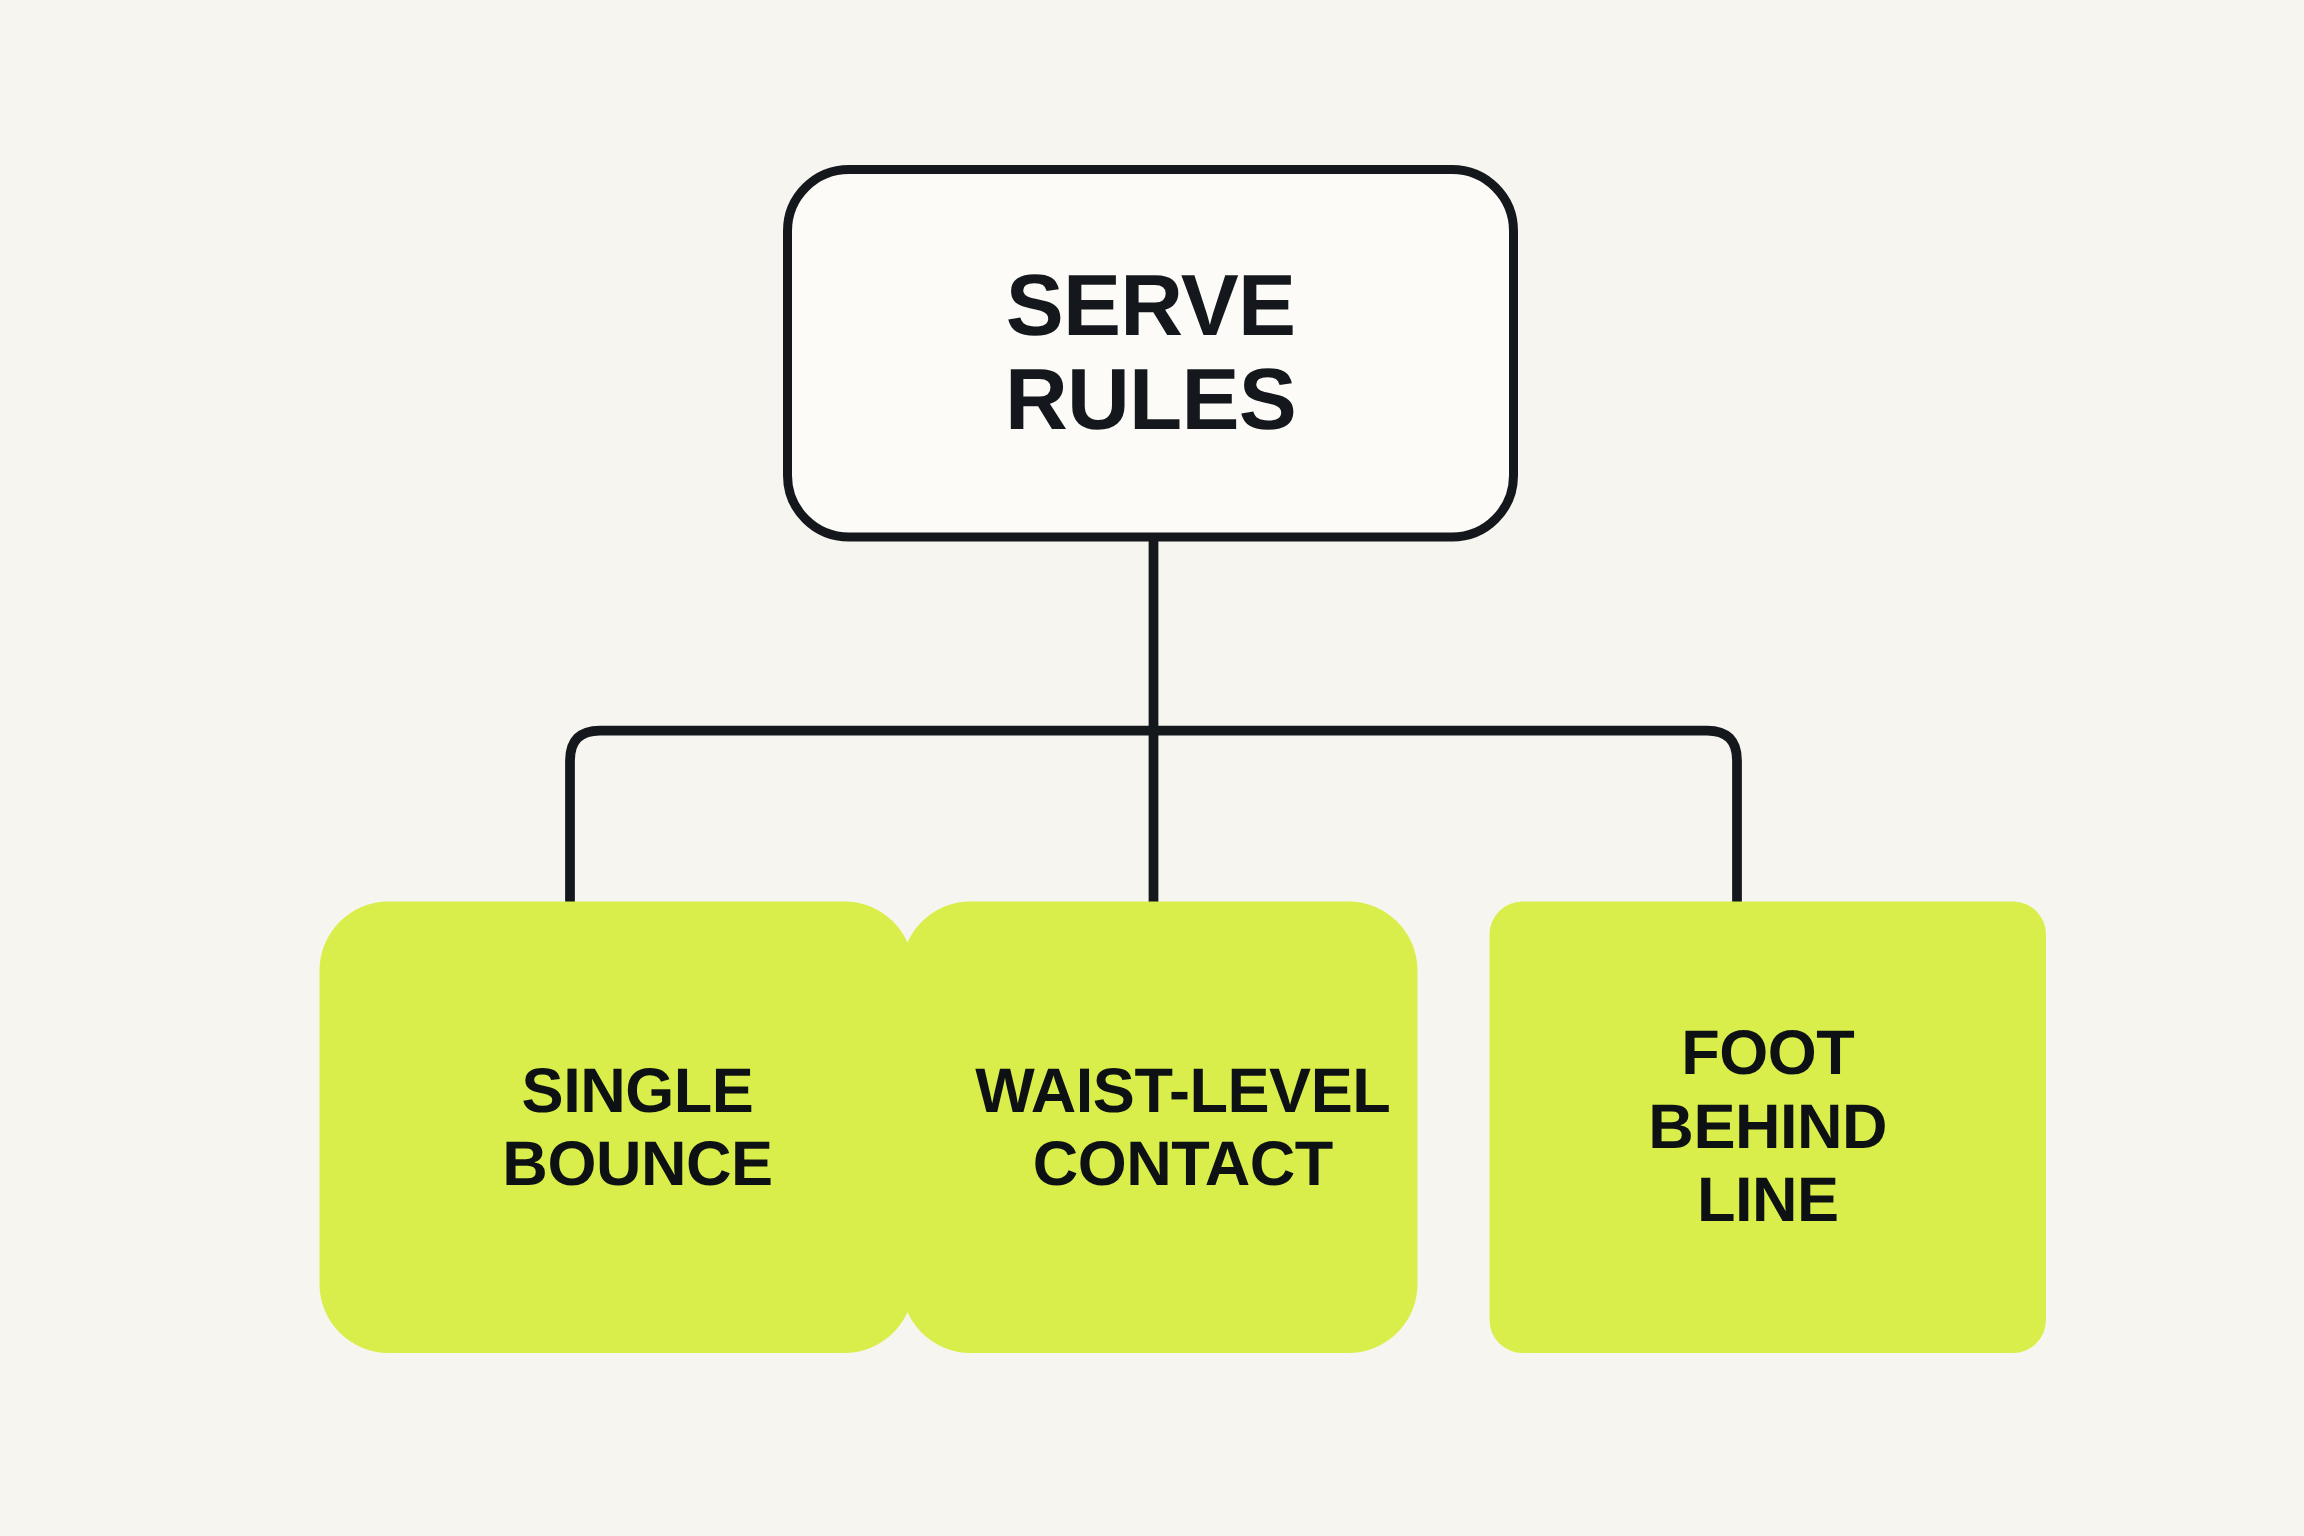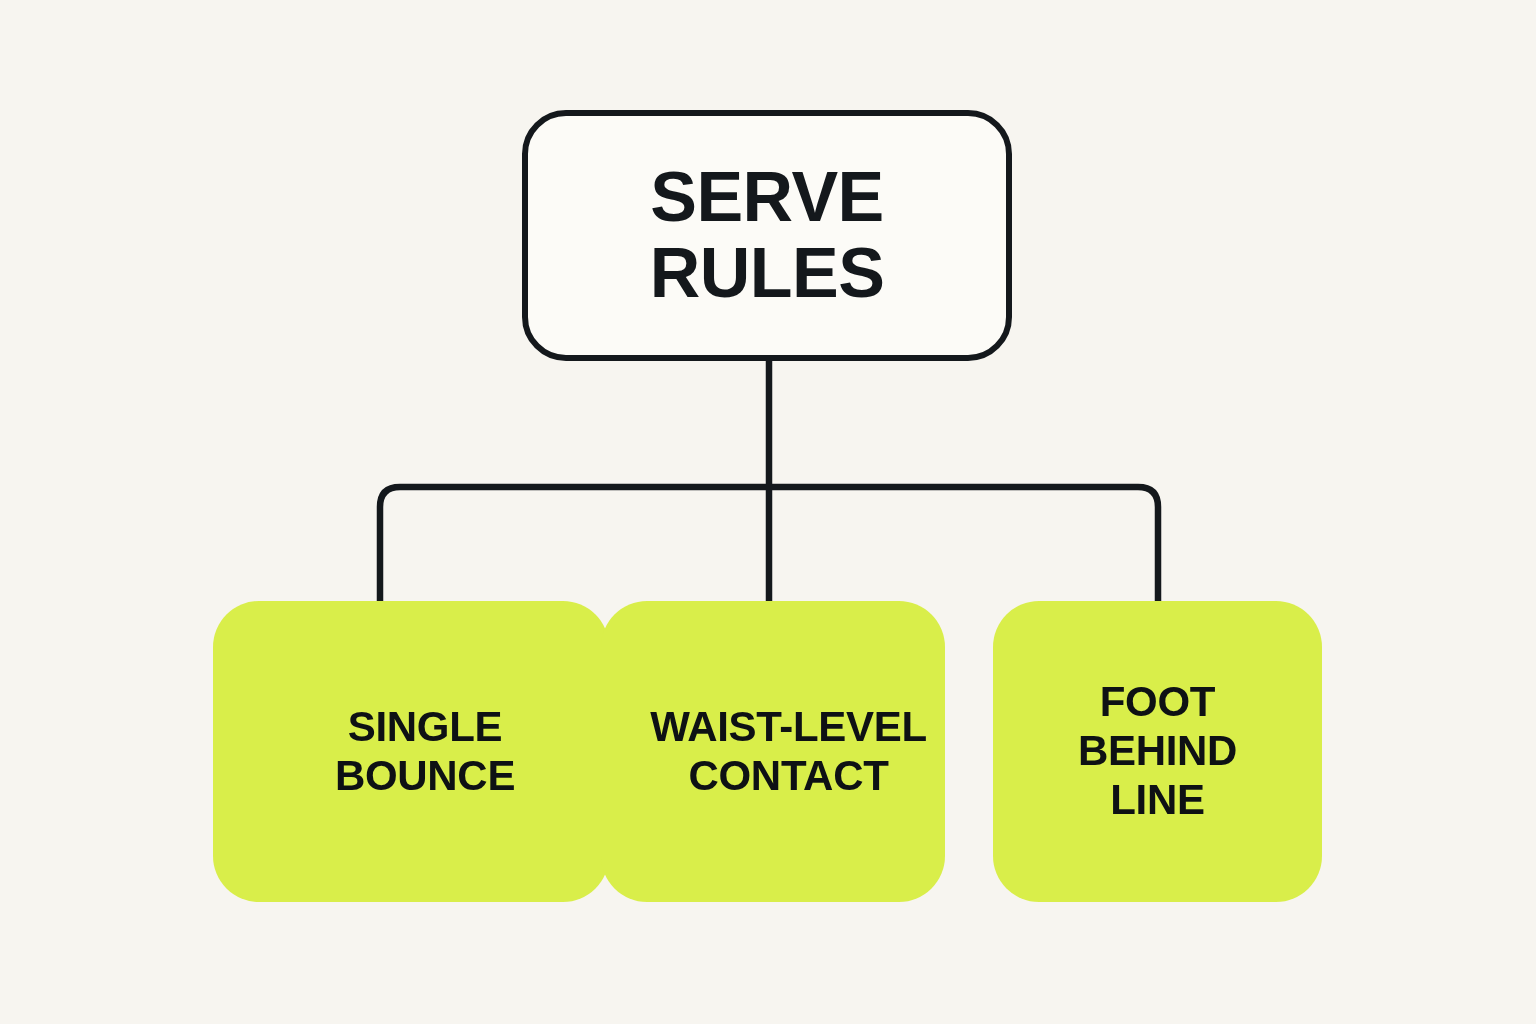--- a/index.html
+++ b/index.html
@@ -42,21 +42,21 @@
     box-sizing: border-box;
     background: #FCFBF7;
     border: 6.5px solid #14181C;
     border-radius: 44px;
     display: flex;
     align-items: center;
     justify-content: center;
     z-index: 3;
   }
   .root-label {
-    font-size: 70px;
+    font-size: 58px;
     font-weight: 700;
     line-height: 1.08;
     letter-spacing: -0.5px;
     color: #14181C;
     text-align: center;
     white-space: pre-line;
     font-stretch: condensed;
   }
 
   
@@ -67,21 +67,21 @@
     box-sizing: border-box;
     background: #D9EE4A;
     border-radius: 46px;
     display: flex;
     align-items: center;
     justify-content: center;
     z-index: 3;
   }
   .leaf-node.n0 { left: 213px; width: 396px; padding-left: 28px; }
   .leaf-node.n1 { left: 601px; width: 344px; padding-left: 31px; }
-  .leaf-node.n2 { left: 993px; width: 329px; }
+  .leaf-node.n2 { left: 993px; width: 371px; border-radius: 22px; }
 
   .leaf-label {
     font-size: 42px;
     font-weight: 700;
     line-height: 1.16;
     letter-spacing: -0.3px;
     color: #0E1114;
     text-align: center;
     white-space: pre-line;
     padding: 0 10px;

